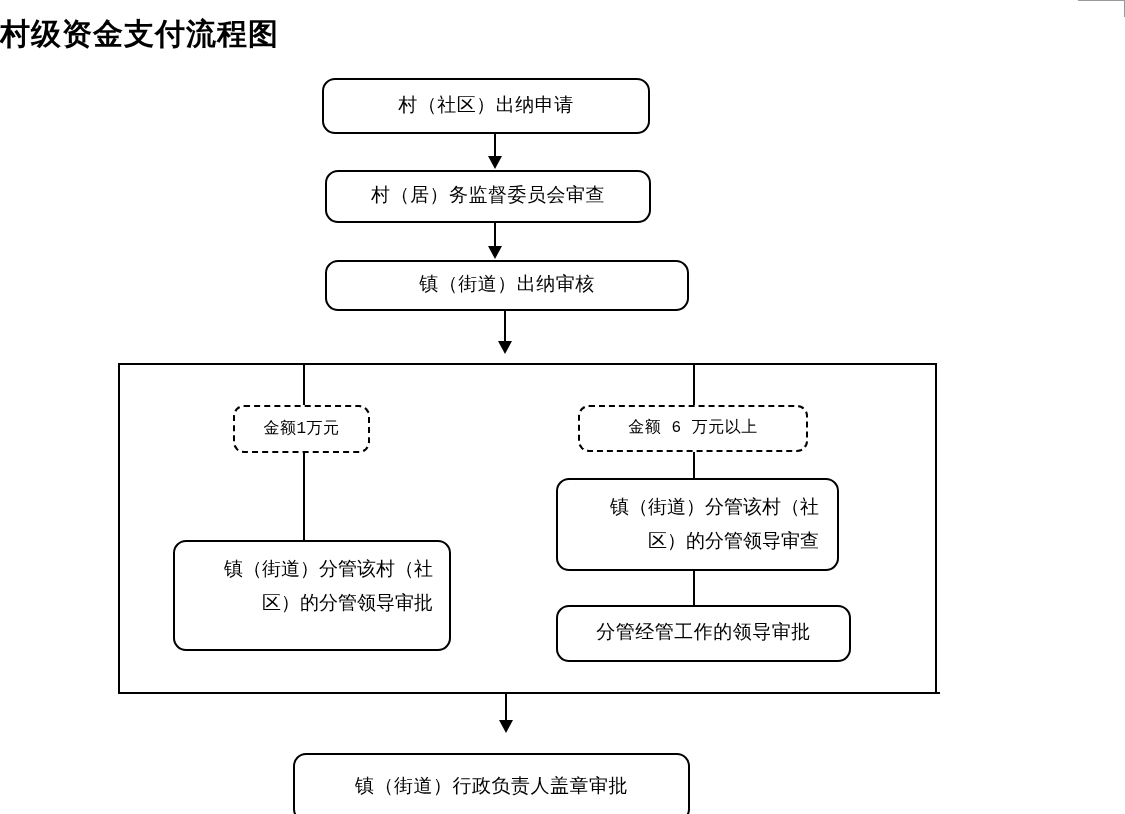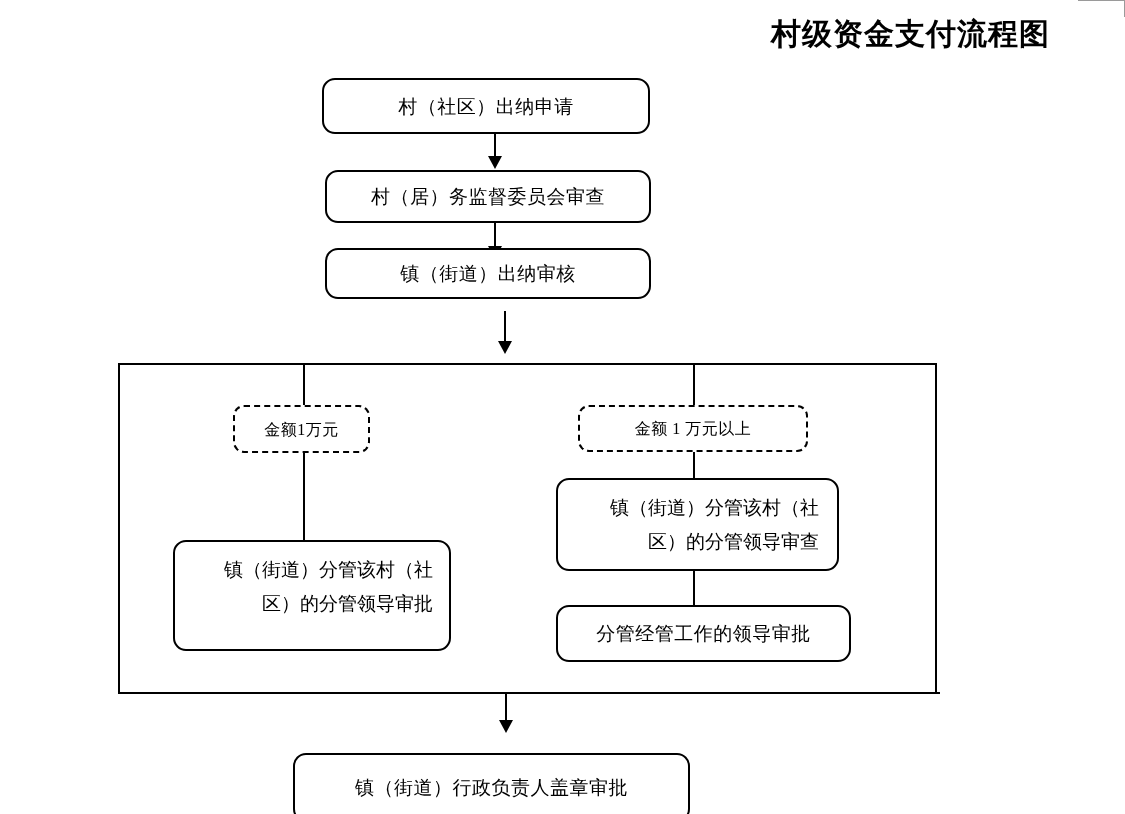--- a/index.html
+++ b/index.html
@@ -17,21 +17,21 @@
     height: 814px;
     background: #ffffff;
     overflow: hidden;
   }
   
   #title {
     position: absolute;
     left: 0;
     top: 14px;
     width: 1050px;
-    text-align: right;
+    text-align: left;
     font-family: "Liberation Sans", "DejaVu Sans", sans-serif;
     font-weight: bold;
     font-size: 30px;
     letter-spacing: 1px;
     line-height: 40px;
     white-space: nowrap;
   }
   
   .page-mark {
     position: absolute;
@@ -46,20 +46,21 @@
     border-radius: 13px;
     background: #ffffff;
     display: flex;
     align-items: center;
     justify-content: center;
     text-align: center;
     font-size: 19px;
     line-height: 31px;
     letter-spacing: 0.5px;
     z-index: 3;
+    font-family: Liberation Mono, monospace;
   }
   .node.dashed {
     border: 2.5px dashed #000000;
     border-radius: 11px;
     font-size: 16px;
     letter-spacing: 0.5px;
   }
   .node.toptext {
     align-items: flex-start;
     padding-top: 11px;
@@ -104,36 +105,36 @@
   <div class="node" style="left:322px; top:78px; width:328px; height:56px;">村（社区）出纳申请</div>
 
   <div class="vline" style="left:494px; top:134px; height:24px;"></div>
   <div class="arrowhead" style="left:488px; top:156px;"></div>
 
   <div class="node" style="left:325px; top:170px; width:326px; height:53px;">村（居）务监督委员会审查</div>
 
   <div class="vline" style="left:494px; top:223px; height:25px;"></div>
   <div class="arrowhead" style="left:488px; top:246px;"></div>
 
-  <div class="node" style="left:325px; top:248px; width:326px; height:51px;">镇（街道）出纳审核</div>
+  <div class="node" style="left:325px; top:260px; width:364px; height:51px;">镇（街道）出纳审核</div>
 
   <div class="vline" style="left:504px; top:311px; height:32px;"></div>
   <div class="arrowhead" style="left:498px; top:341px;"></div>
 
   <div class="hline" style="left:118px; top:363px; width:817px;"></div>
   <div class="vline" style="left:118px; top:363px; height:330px;"></div>
   <div class="vline" style="left:935px; top:363px; height:330px;"></div>
 
   <div class="vline" style="left:303px; top:363px; height:45px;"></div>
 
   <div class="vline" style="left:693px; top:363px; height:45px;"></div>
 
   <div class="node dashed" style="left:233px; top:405px; width:137px; height:48px;">金额1万元</div>
 
-  <div class="node dashed" style="left:578px; top:405px; width:230px; height:47px;">金额 1 万元以上</div>
+  <div class="node dashed" style="left:578px; top:405px; width:230px; height:47px;">金额 6 万元以上</div>
 
   <div class="vline" style="left:303px; top:453px; height:88px;"></div>
 
   <div class="vline" style="left:693px; top:452px; height:27px;"></div>
 
   <div class="node toptext tight" style="left:173px; top:540px; width:278px; height:111px; padding-left:16px; padding-right:16px;">镇（街道）分管该村（社区）的分管领导审批</div>
 
   <div class="node toptext tight" style="left:556px; top:478px; width:283px; height:93px; padding-left:18px; padding-right:18px;">镇（街道）分管该村（社区）的分管领导审查</div>
 
   <div class="vline" style="left:693px; top:571px; height:35px;"></div>

